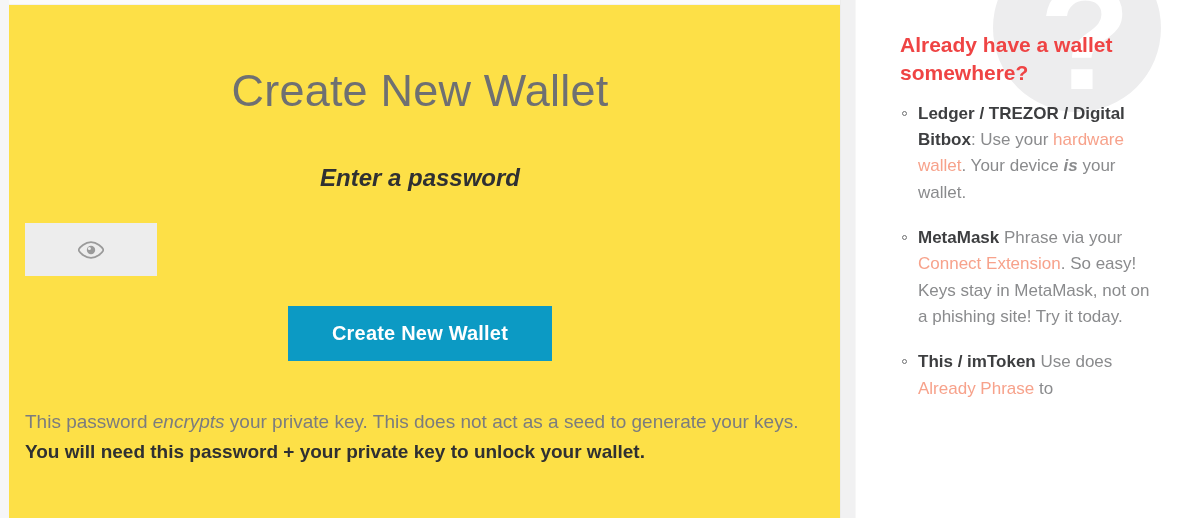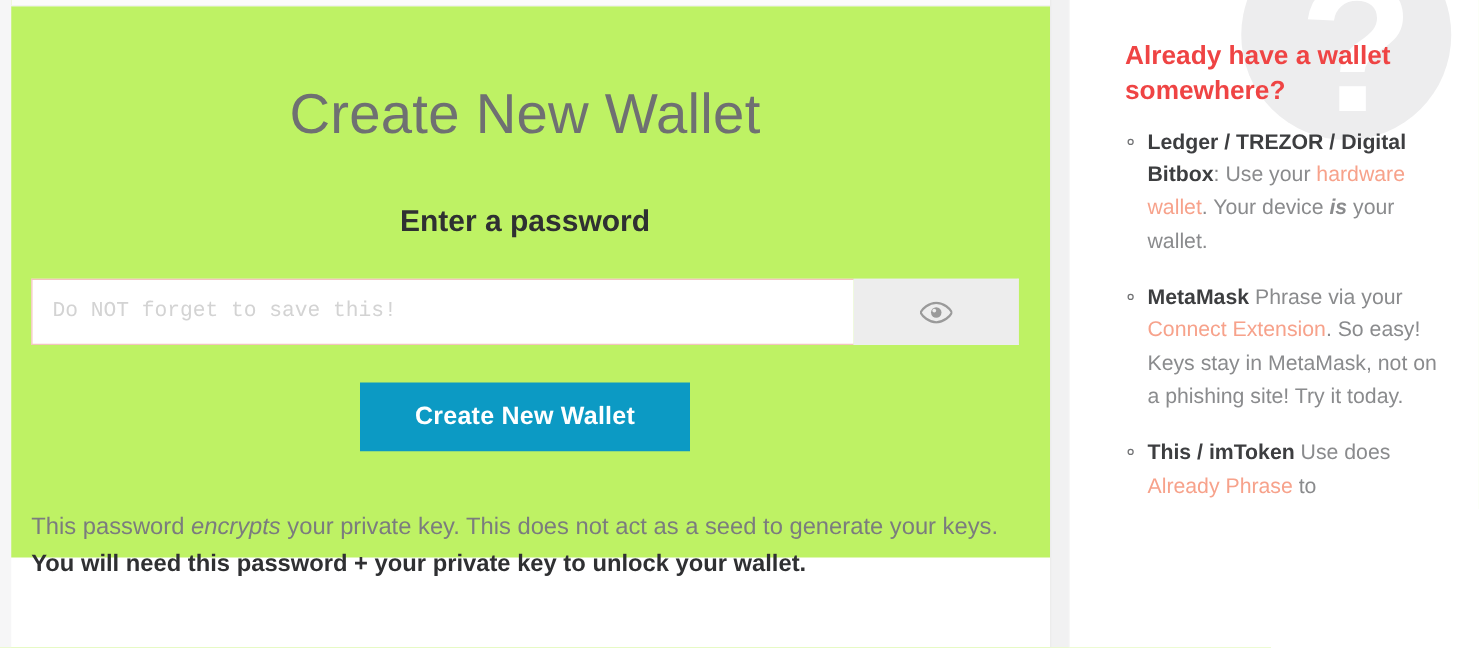--- a/index.html
+++ b/index.html
@@ -39,22 +39,22 @@
     height: 4px;
     background: #fbfbfb;
     border-bottom: 1px solid #f2f2f2;
     z-index: 4;
   }
 
   
   .main-panel {
     position: relative;
     width: 840px;
-    height: 446px;
-    background: #bef264;
+    height: 518px;
+    background: #fde047;
     box-sizing: border-box;
     flex: 0 0 840px;
   }
 
   .main-inner {
     position: absolute;
     left: 25px;
     top: 0;
     width: 790px;
   }
@@ -71,20 +71,21 @@
   }
 
   .section-label {
     margin: 0;
     padding-top: 48px;
     text-align: center;
     font-size: 24px;
     font-weight: bold;
     color: #2f3032;
     line-height: 1.2;
+    font-style: italic;
   }
 
   
   .input-group {
     margin-top: 31px;
     display: flex;
     width: 790px;
     height: 53px;
   }
   .password-input {
@@ -249,21 +250,20 @@
   <div class="page-top-rule"></div>
 
   <div class="main-panel">
     <div class="main-inner">
 
       <h1 class="page-title">Create New Wallet</h1>
 
       <h2 class="section-label">Enter a password</h2>
 
       <div class="input-group">
-        <input class="password-input" type="text" placeholder="Do NOT forget to save this!" style="">
         <div class="input-addon">
           <span class="eye-icon">
             <svg width="26" height="18" viewBox="0 0 26 18" aria-hidden="true">
               <path d="M13 1.2C6.8 1.2 1.9 6.2 0.8 8.4c-0.2 0.4-0.2 0.8 0 1.2C1.9 11.8 6.8 16.8 13 16.8s11.1-5 12.2-7.2c0.2-0.4 0.2-0.8 0-1.2C24.1 6.2 19.2 1.2 13 1.2z" fill="none" stroke="#9a9a9a" stroke-width="1.8"></path>
               <circle cx="13" cy="9" r="4.2" fill="#9a9a9a"></circle>
               <circle cx="11.4" cy="7.4" r="1.5" fill="#ededed"></circle>
             </svg>
           </span>
         </div>
       </div>

